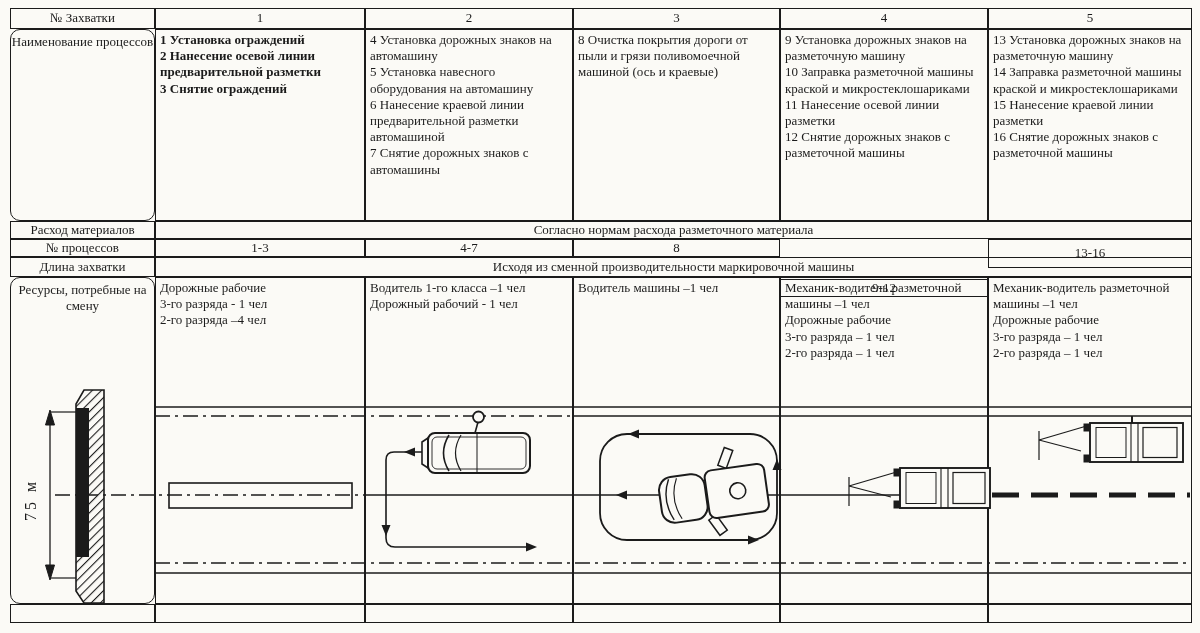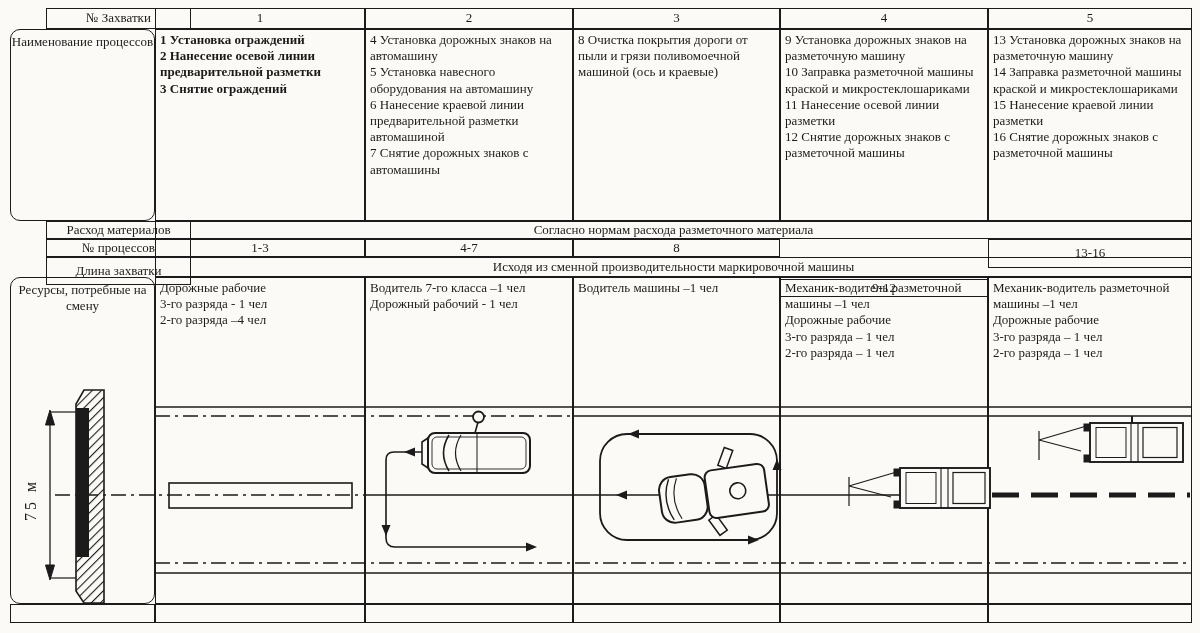--- a/index.html
+++ b/index.html
@@ -1,19 +1,19 @@
 <!DOCTYPE html>
 <html><head>
 <meta charset="utf-8">
 <style>
   html,body{margin:0;padding:0;background:#e8e6e0;}
   .page{position:relative;width:1200px;height:633px;background:#fbfaf6;overflow:hidden;
         font-family:"Liberation Serif",serif;color:#1b1b1b;}
   .cell{position:absolute;box-sizing:border-box;border:1.6px solid #1b1b1b;font-size:13px;line-height:16.2px;}
-  .lbl{display:flex;align-items:center;justify-content:center;text-align:right;padding:0 2px;margin-left:36px;}
+  .lbl{display:flex;align-items:center;justify-content:center;text-align:right;padding:0 2px;}
   .lbl-top{display:flex;justify-content:center;text-align:center;padding-top:4px;border-radius:10px;}
   .num{display:flex;align-items:center;justify-content:center;}
   .txt{padding:2px 3px 0 4px;}
   .spanc{display:flex;align-items:center;justify-content:center;text-align:center;}
   .diagram{position:absolute;left:10px;top:380px;pointer-events:none;}
 </style>
 </head>
 <body>
 
 <div class="page">
@@ -56,31 +56,31 @@
   <div class="cell lbl" style="left:10px;top:221px;width:145px;height:18px;">Расход материалов</div>
   <div class="cell spanc" style="left:155px;top:221px;width:1037px;height:18px;">Согласно нормам расхода разметочного материала</div>
 
   <div class="cell lbl" style="left:10px;top:239px;width:145px;height:18px;">№ процессов</div>
   <div class="cell num" style="left:155px;top:239px;width:210px;height:18px;">1-3</div>
   <div class="cell num" style="left:365px;top:239px;width:208px;height:18px;">4-7</div>
   <div class="cell num" style="left:573px;top:239px;width:207px;height:18px;">8</div>
   <div class="cell num" style="left:780px;top:239px;width:208px;height:18px;margin-top:40px;">9-12</div>
   <div class="cell num" style="left:988px;top:239px;width:204px;height:29px;">13-16</div>
 
-  <div class="cell lbl" style="left:10px;top:257px;width:145px;height:28px;">Длина захватки</div>
+  <div class="cell lbl" style="left:10px;top:257px;width:145px;height:20px;">Длина захватки</div>
   <div class="cell spanc" style="left:155px;top:257px;width:1037px;height:20px;">Исходя из сменной производительности маркировочной машины</div>
 
   <div class="cell lbl-top" style="left:10px;top:277px;width:145px;height:327px;">Ресурсы, потребные на смену</div>
   <div class="cell txt" style="left:155px;top:277px;width:210px;height:327px;">
       <div>Дорожные рабочие</div>
       <div>3-го разряда - 1 чел</div>
       <div>2-го разряда –4 чел</div>
     </div>
   <div class="cell txt" style="left:365px;top:277px;width:208px;height:327px;">
-      <div>Водитель 7-го класса –1 чел</div>
+      <div>Водитель 1-го класса –1 чел</div>
       <div>Дорожный рабочий - 1 чел</div>
     </div>
   <div class="cell txt" style="left:573px;top:277px;width:207px;height:327px;">
       <div>Водитель машины –1 чел</div>
     </div>
   <div class="cell txt" style="left:780px;top:277px;width:208px;height:327px;">
       <div>Механик-водитель разметочной машины –1 чел</div>
       <div>Дорожные рабочие</div>
       <div>3-го разряда – 1 чел</div>
       <div>2-го разряда – 1 чел</div>

